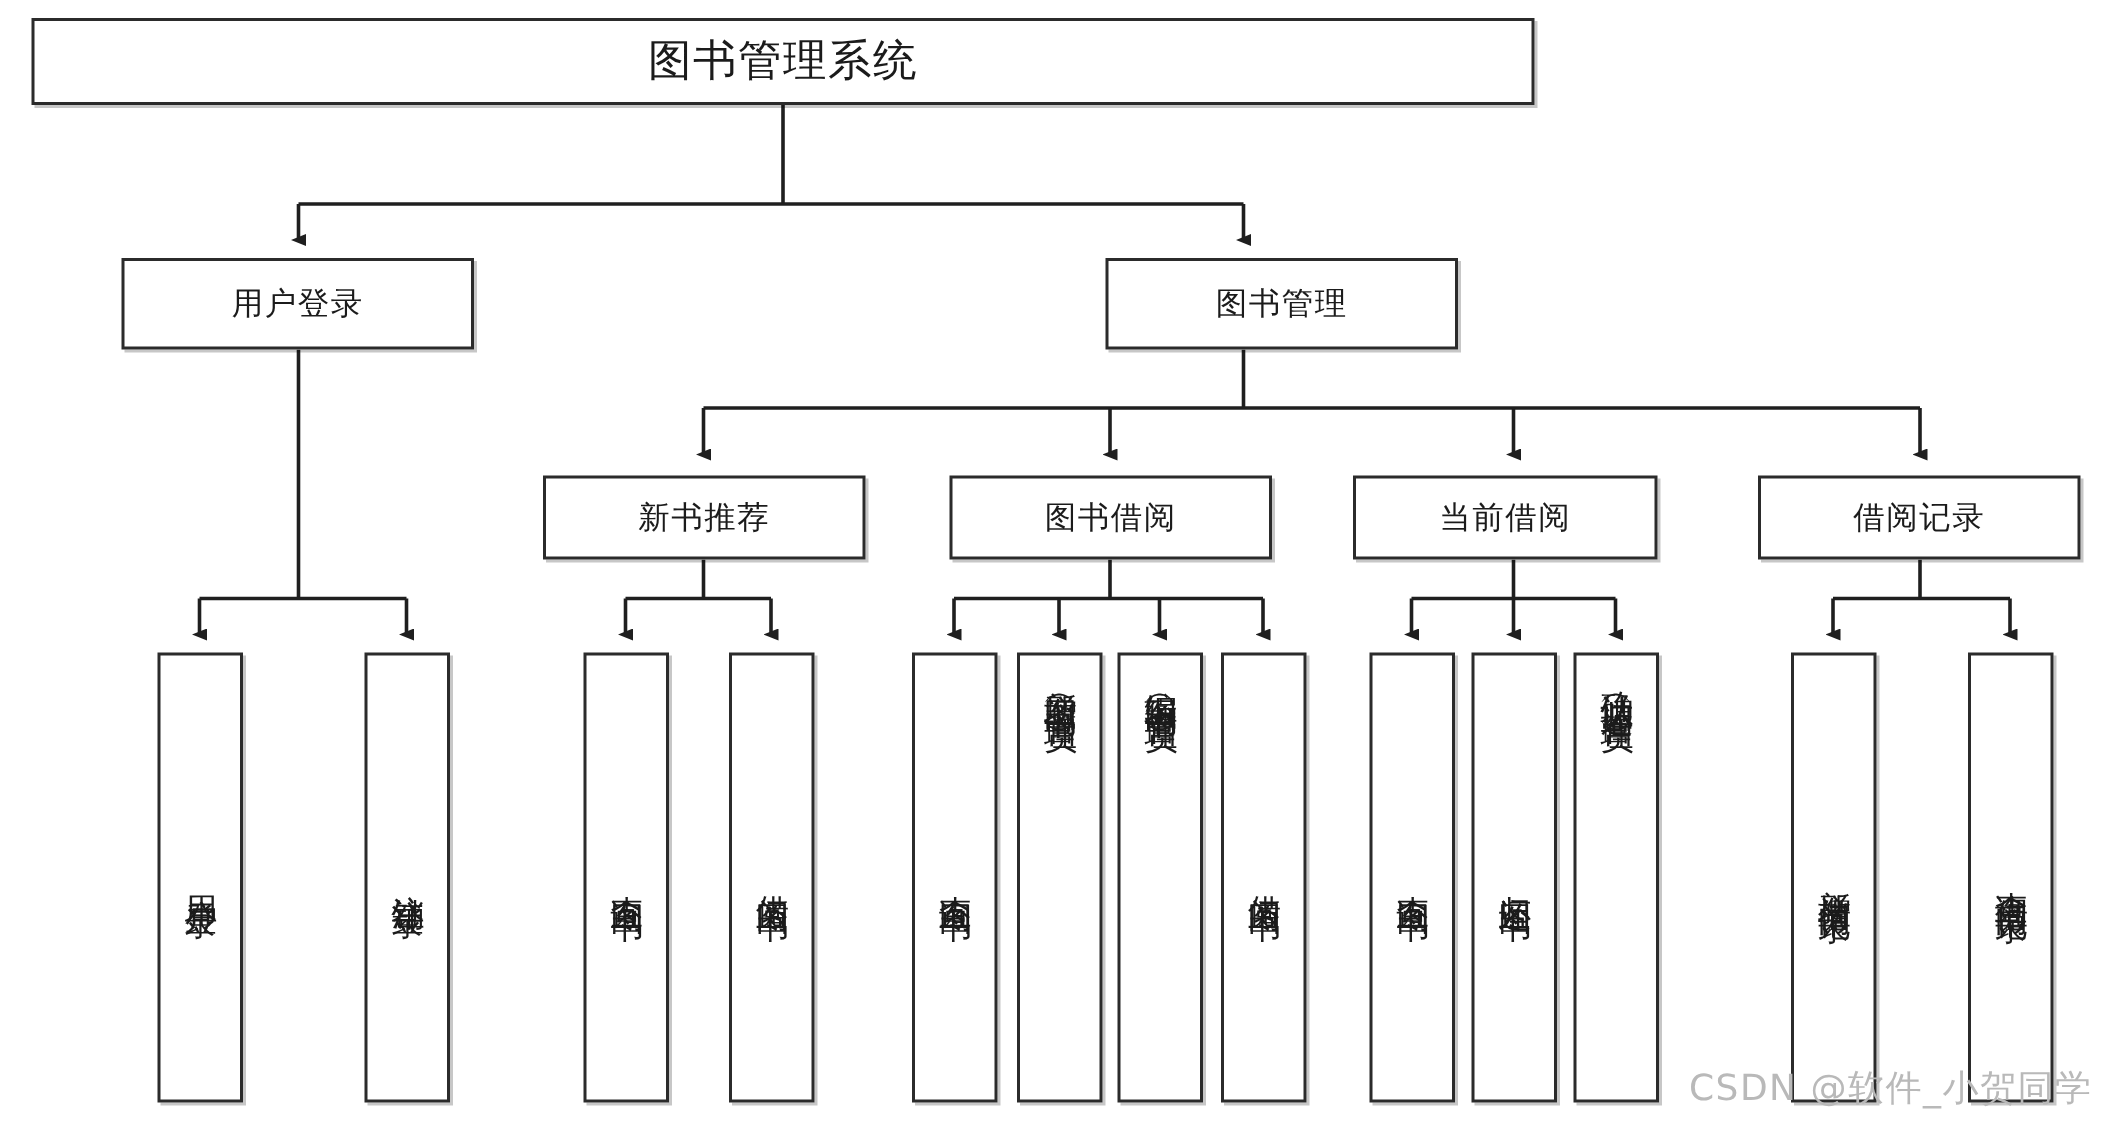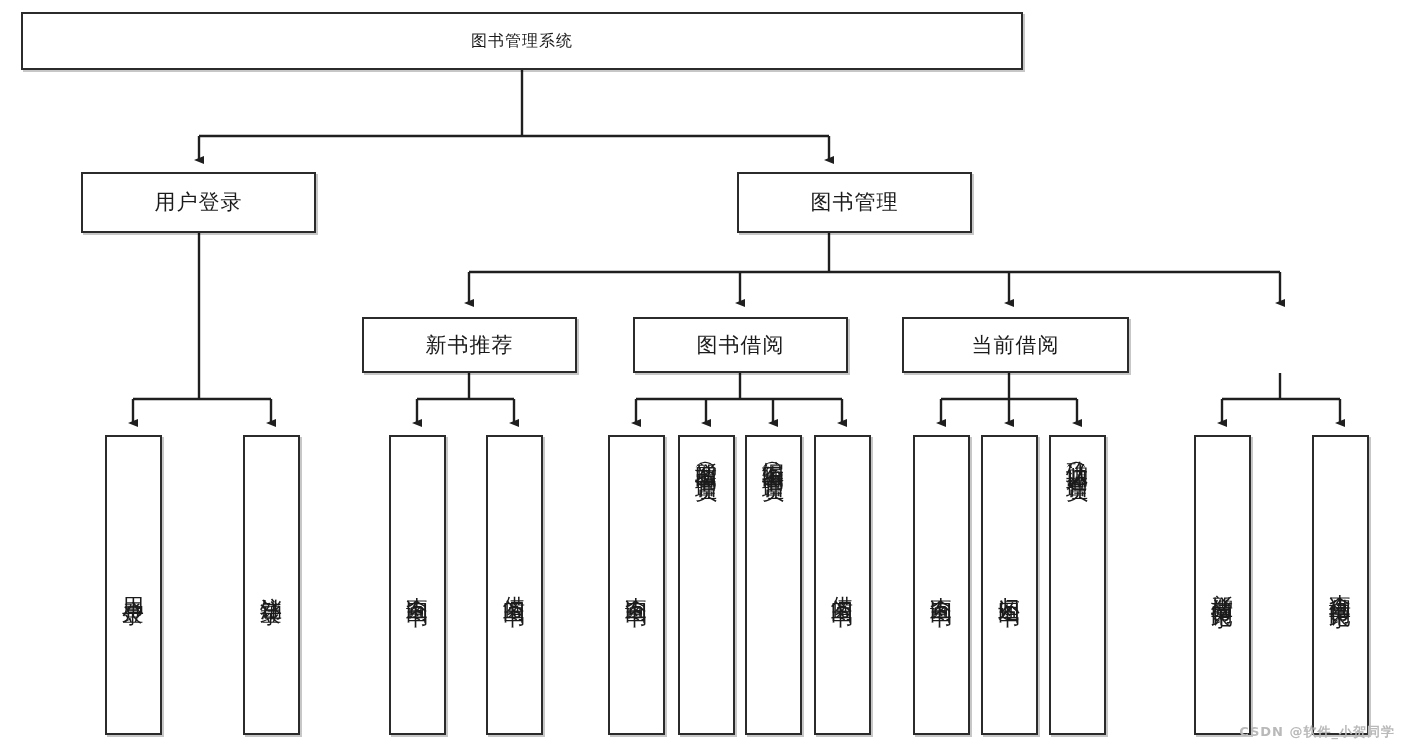--- a/index.html
+++ b/index.html
@@ -33,21 +33,21 @@
   }
   .node.shadowed{
     box-shadow:2px 2px 0 rgba(0,0,0,0.22);
   }
   .node .label{
     font-size:21px;
     line-height:1.15;
     letter-spacing:1px;
     white-space:nowrap;
   }
-  .node.lvl1 .label{font-size:16px;}
+  .node.lvl1 .label{font-size:29px;}
   .node.lvl2 .label{font-size:21px;}
   .node.lvl3 .label{font-size:21px;}
   
   .node.leaf{
     align-items:flex-start;
     justify-content:center;
     padding-top:0;
   }
   .node.leaf .vlabel{
     writing-mode:vertical-rl;
@@ -64,27 +64,26 @@
     align-items:center;
     justify-content:center;
   }
   .leaf-inner.top{
     align-items:flex-start;
     padding-top:6px;
   }
   #watermark{
     position:absolute;
     right:10px;bottom:6px;
-    font-size:13px;
+    font-size:24px;
     color:#b9b9b9;
     letter-spacing:1px;
     z-index:5;
     white-space:nowrap;
     font-family:"DejaVu Sans","Liberation Sans",sans-serif;
-    font-weight:bold;
   }
 </style>
 </head>
 <body>
 
 <div id="diagram-root">
 
   <svg id="wires" viewBox="0 0 1405 747" xmlns="http://www.w3.org/2000/svg">
     <defs>
       <marker id="arrow" markerWidth="10" markerHeight="10" refX="4" refY="5" orient="auto" markerUnits="userSpaceOnUse">
@@ -150,24 +149,27 @@
   </div>
 
   <div class="node lvl3 shadowed" style="left:633px;top:317px;width:215px;height:56px;">
     <span class="label">图书借阅</span>
   </div>
 
   <div class="node lvl3 shadowed" style="left:362px;top:317px;width:215px;height:56px;">
     <span class="label">新书推荐</span>
   </div>
 
-  <div class="node lvl3 shadowed" style="left:902px;top:317px;width:227px;height:56px;">
+  <div class="node lvl3 shadowed" style="left:902px;top:317px;width:203px;height:56px;">
     <span class="label">当前借阅</span>
   </div>
 
+  <div class="node lvl3 shadowed" style="left:1172px;top:317px;width:215px;height:56px;">
+    <span class="label">借阅记录</span>
+  </div>
 
   <div class="node leaf shadowed" style="left:105px;top:435px;width:57px;height:300px;">
     <div class="leaf-inner">
       <span class="vlabel">用户登录</span>
     </div>
   </div>
 
   <div class="node leaf shadowed" style="left:243px;top:435px;width:57px;height:300px;">
     <div class="leaf-inner">
       <span class="vlabel">注销登录</span>

